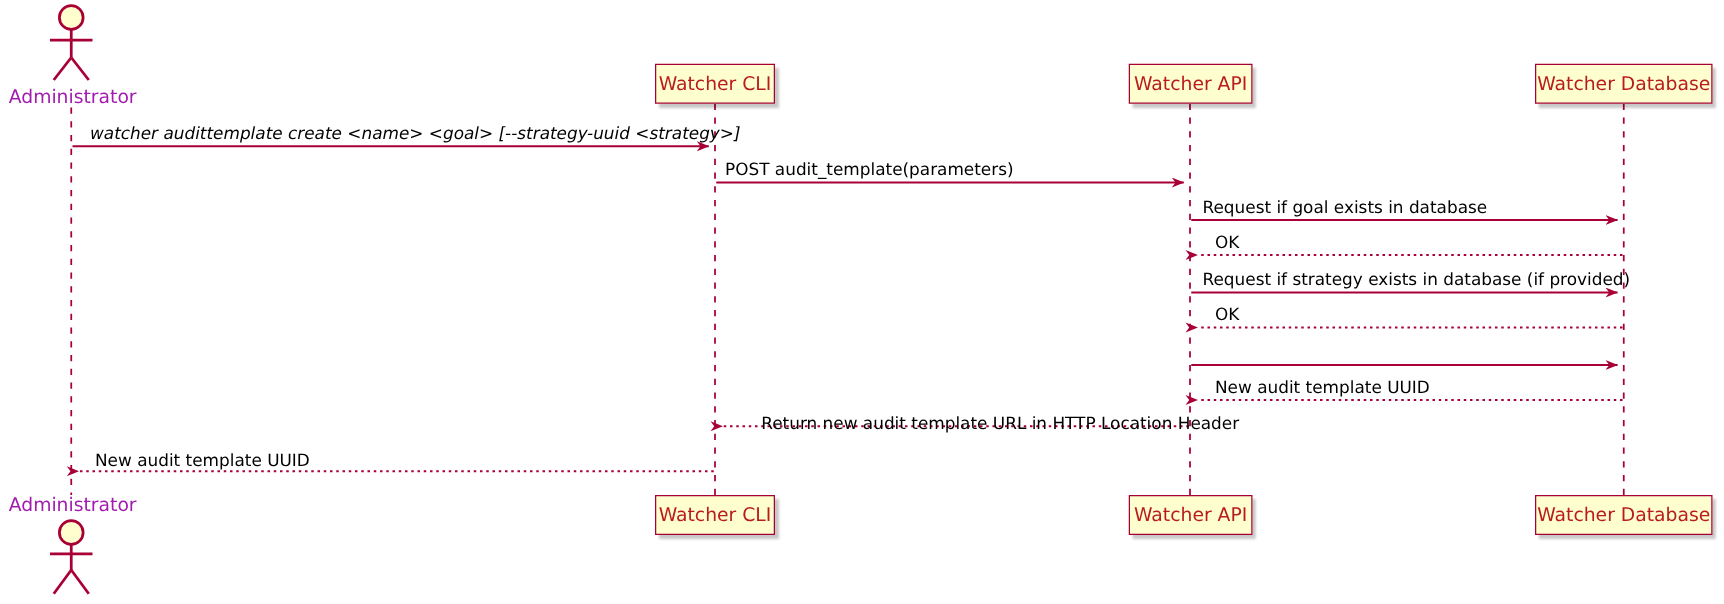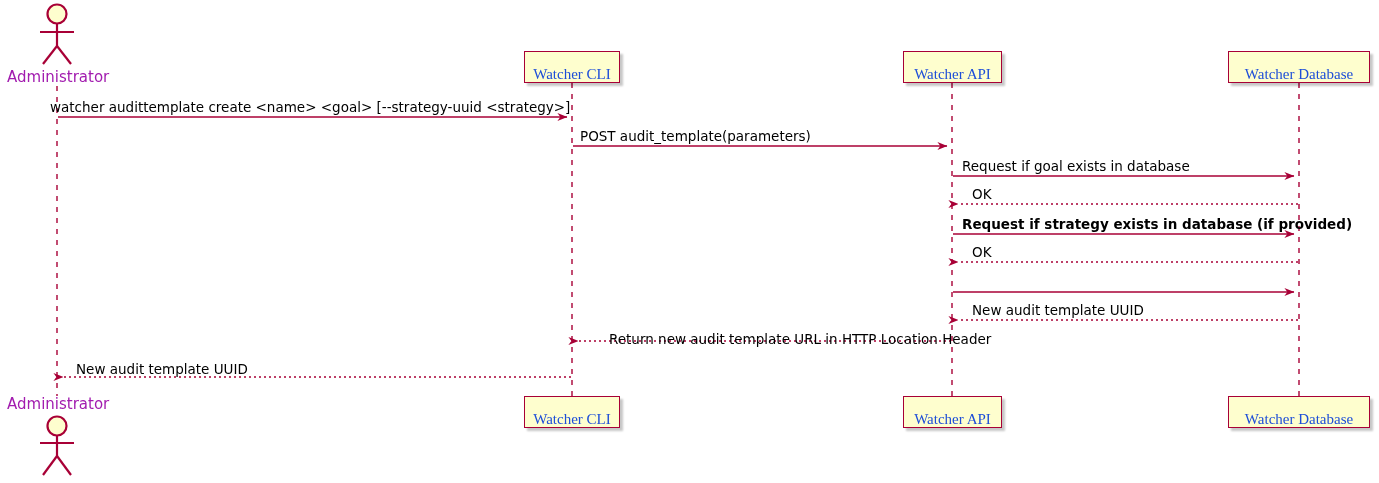--- a/index.html
+++ b/index.html
@@ -18,27 +18,26 @@
   svg.layer{pointer-events:none;}
 
   
   .pbox{
     position:absolute;
     box-sizing:border-box;
     background:#FEFECE;
     border:1.5px solid #A80036;
     box-shadow:3px 3px 2px rgba(0,0,0,0.22);
     display:flex;
-    align-items:flex-end;
+    align-items:center;
     justify-content:center;
     font-size:15px;
-    color:#1d4ed8;
+    color:#b91c1c;
     line-height:1;
     white-space:nowrap;
-    font-family:Liberation Serif, serif;
   }
   .pbox span{display:block;padding:0 2px;}
 
   
   .actor-label{
     position:absolute;
     font-size:15px;
     color:#a21caf;
     white-space:nowrap;
     line-height:1;
@@ -137,29 +136,29 @@
   </div>
 
   <div class="pbox" style="left:903px; top:396px; width:99px; height:32px;">
     <span>Watcher API</span>
   </div>
 
   <div class="pbox" style="left:1228px; top:396px; width:142px; height:32px;">
     <span>Watcher Database</span>
   </div>
 
-  <div class="msg" style="left:50px; top:101px;">watcher audittemplate create &lt;name&gt; &lt;goal&gt; [--strategy-uuid &lt;strategy&gt;]</div>
+  <div class="msg" style="left:72px; top:101px;font-style:italic;">watcher audittemplate create &lt;name&gt; &lt;goal&gt; [--strategy-uuid &lt;strategy&gt;]</div>
 
   <div class="msg" style="left:580px; top:130px;">POST audit_template(parameters)</div>
 
   <div class="msg" style="left:962px; top:160px;">Request if goal exists in database</div>
 
   <div class="msg" style="left:972px; top:188px;">OK</div>
 
-  <div class="msg" style="left:962px; top:218px;font-weight:bold;">Request if strategy exists in database (if provided)</div>
+  <div class="msg" style="left:962px; top:218px;">Request if strategy exists in database (if provided)</div>
 
   <div class="msg" style="left:972px; top:246px;">OK</div>
 
 
   <div class="msg" style="left:972px; top:304px;">New audit template UUID</div>
 
   <div class="msg" style="left:593px; top:333px;margin-left:16px;">Return new audit template URL in HTTP Location Header</div>
 
   <div class="msg" style="left:76px; top:363px;">New audit template UUID</div>
 

